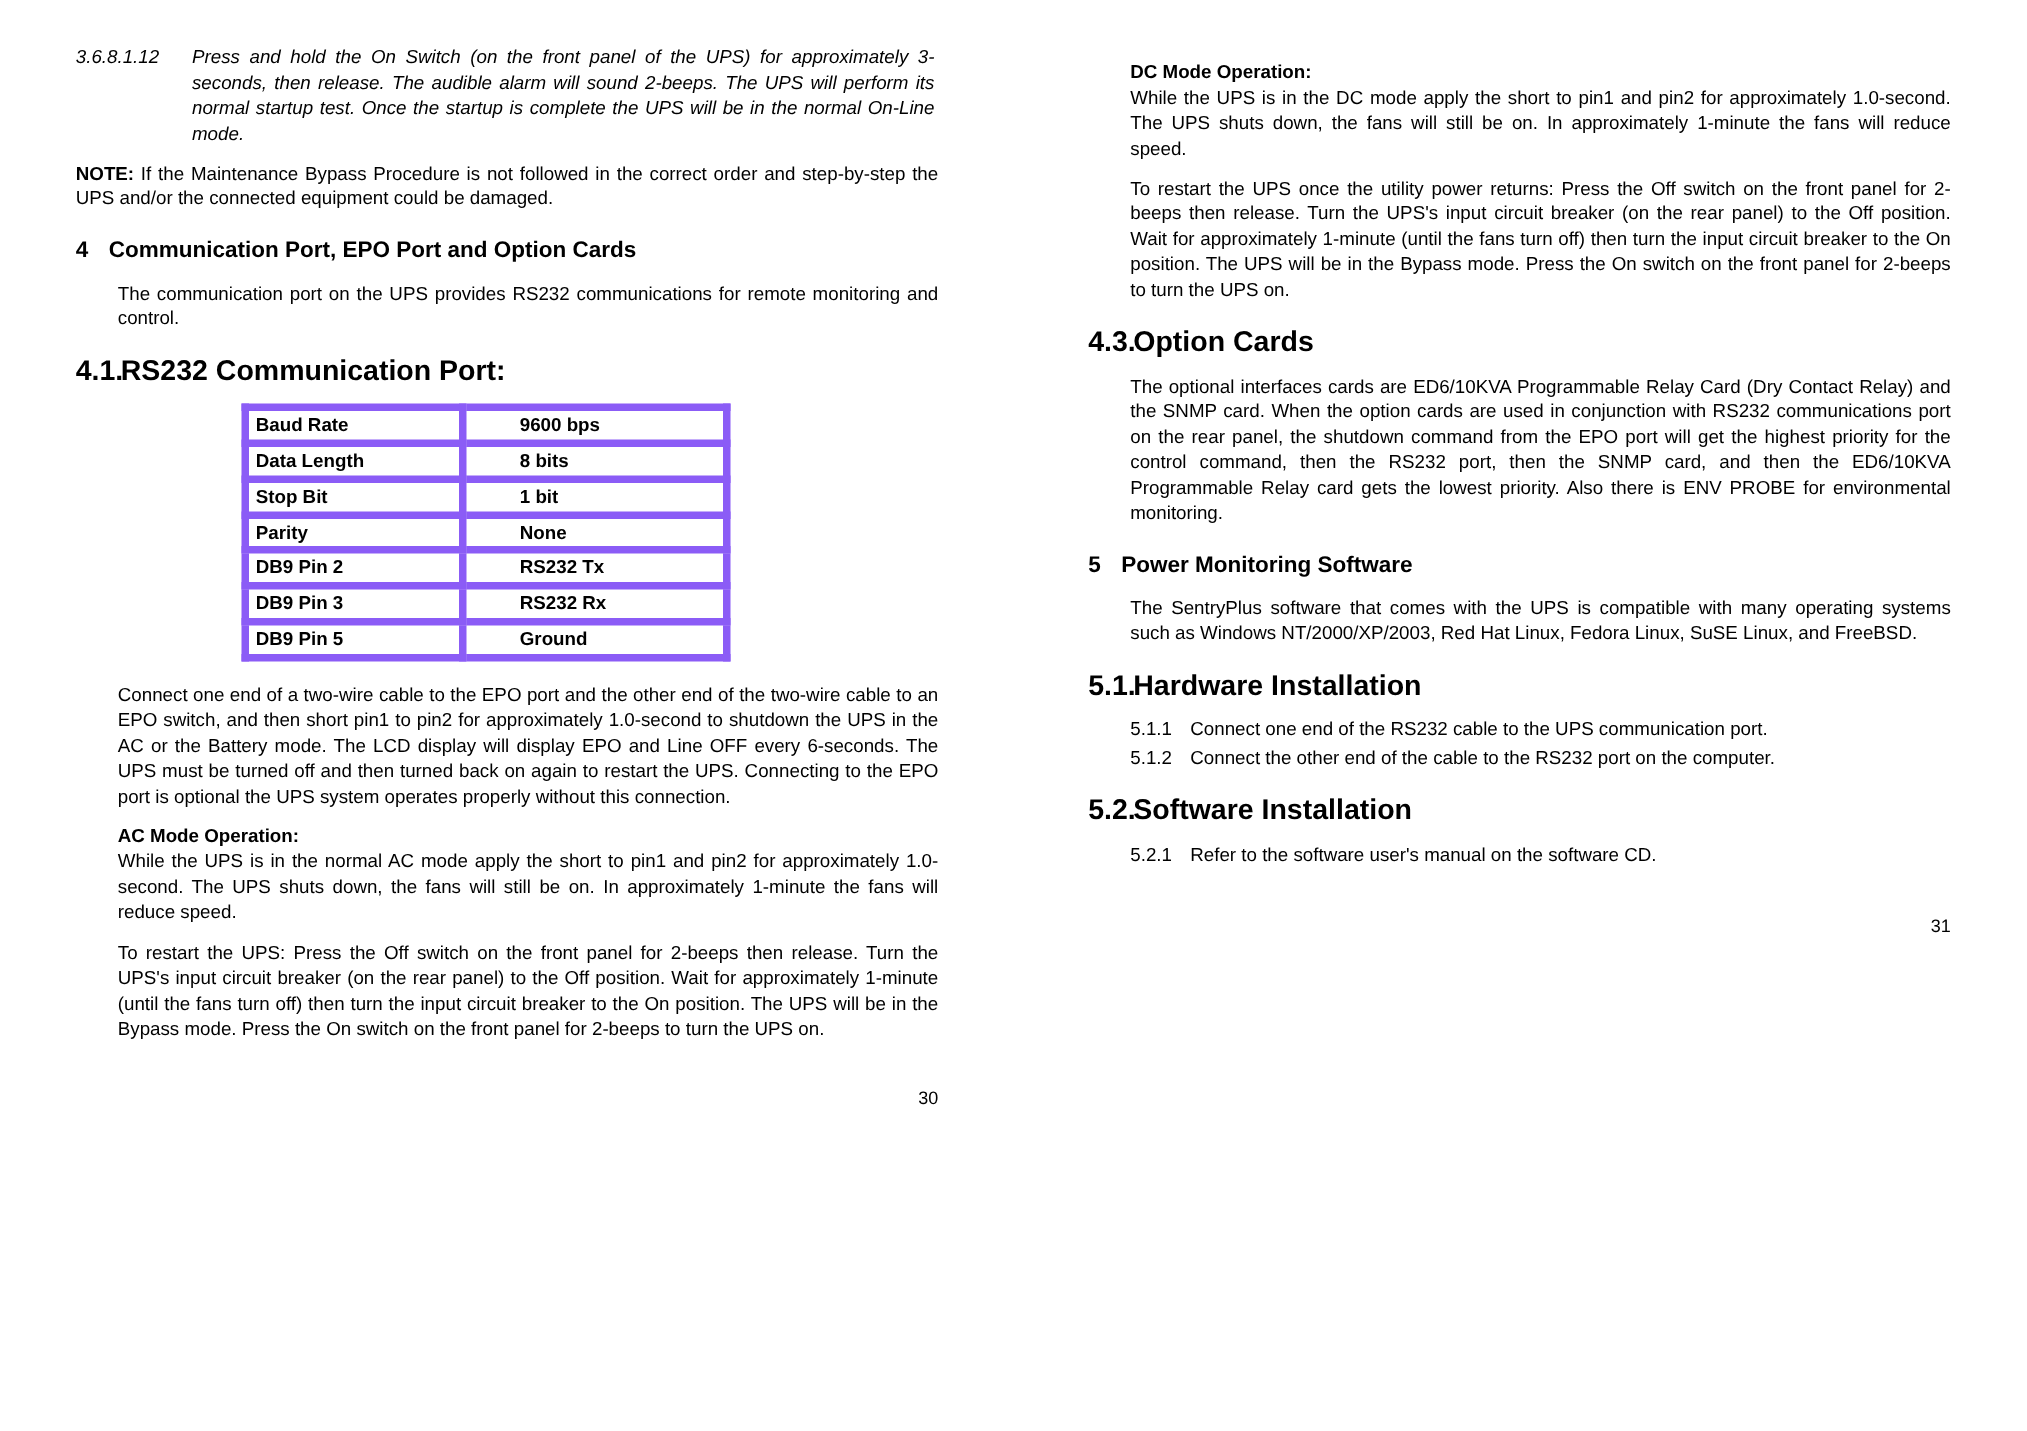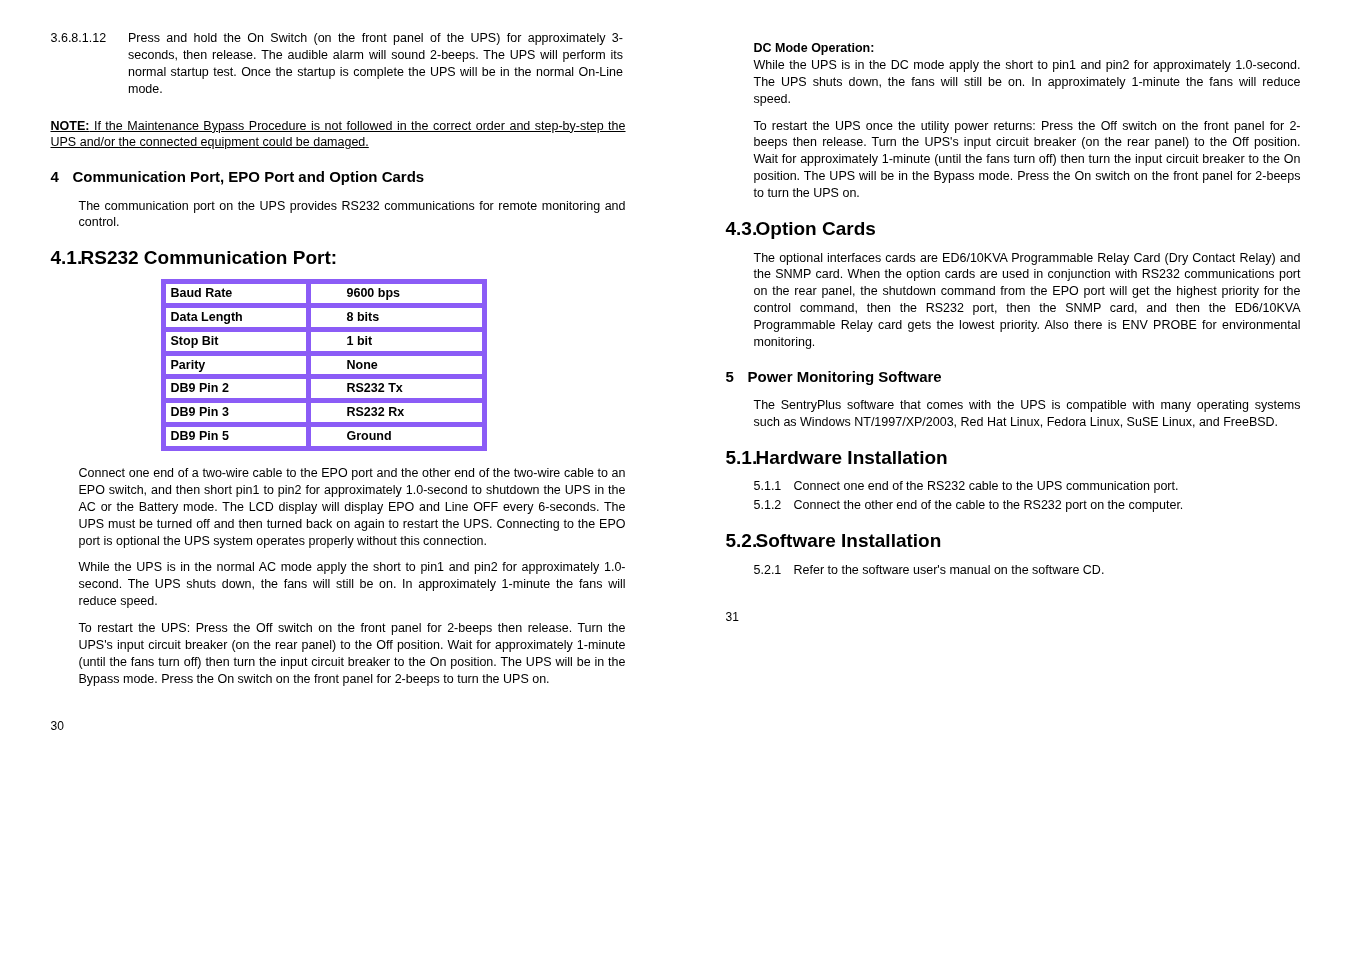--- a/index.html
+++ b/index.html
@@ -16,36 +16,36 @@
   }
   .page {
     width: 675px;
     padding: 30px 50px 20px 50px;
     box-sizing: border-box;
     font-size: 12.5px;
     line-height: 1.35;
   }
   .numbered-para {
     text-align: justify;
-    margin-bottom: 20px;
+    margin-bottom: 10px;
+    font-style: italic;
   }
   .numbered-para .num {
     display: inline-block;
     width: 74px;
     vertical-align: top;
   }
   .numbered-para .txt {
     display: inline-block;
     width: calc(100% - 80px);
     vertical-align: top;
     text-align: justify;
   }
   .note {
     text-align: justify;
-    text-decoration: underline;
   }
   h2.sec {
     font-size: 15px;
     font-weight: bold;
     margin: 16px 0 10px 0;
   }
   h2.sec .secnum {
     display: inline-block;
     width: 22px;
   }
@@ -93,21 +93,21 @@
   .list-item {
     margin-left: 28px;
     text-align: justify;
     margin-bottom: 2px;
   }
   .list-item .ln {
     display: inline-block;
     width: 40px;
   }
   .pagenum {
-    text-align: left;
+    text-align: right;
     margin-top: 30px;
     font-size: 12px;
   }
 </style>
 </head>
 <body>
 
 <div class="pages">
 
   <div class="page">
@@ -160,20 +160,21 @@
       <tr>
             <td class="c1">DB9 Pin 5</td>
             <td class="c2">Ground</td>
           </tr>
     </tbody>
       </table>
 
 
     <div class="para">Connect one end of a two-wire cable to the EPO port and the other end of the two-wire cable to an EPO switch, and then short pin1 to pin2 for approximately 1.0-second to shutdown the UPS in the AC or the Battery mode. The LCD display will display EPO and Line OFF every 6-seconds. The UPS must be turned off and then turned back on again to restart the UPS. Connecting to the EPO port is optional the UPS system operates properly without this connection.</div>
 
+    <div class="op-head">AC Mode Operation:</div>
     <div class="op-body">While the UPS is in the normal AC mode apply the short to pin1 and pin2 for approximately 1.0-second. The UPS shuts down, the fans will still be on. In approximately 1-minute the fans will reduce speed.</div>
     <div class="op-body">To restart the UPS: Press the Off switch on the front panel for 2-beeps then release. Turn the UPS's input circuit breaker (on the rear panel) to the Off position. Wait for approximately 1-minute (until the fans turn off) then turn the input circuit breaker to the On position. The UPS will be in the Bypass mode. Press the On switch on the front panel for 2-beeps to turn the UPS on.</div>
 
     <div class="pagenum">30</div>
   </div>
 
   <div class="page">
 
     <div class="op-head">DC Mode Operation:</div>
     <div class="op-body">While the UPS is in the DC mode apply the short to pin1 and pin2 for approximately 1.0-second. The UPS shuts down, the fans will still be on. In approximately 1-minute the fans will reduce speed.</div>
@@ -182,21 +183,21 @@
     <h3 class="sub">
       <span class="subnum">4.3.</span><span>Option Cards</span>
     </h3>
 
     <div class="para">The optional interfaces cards are ED6/10KVA Programmable Relay Card (Dry Contact Relay) and the SNMP card. When the option cards are used in conjunction with RS232 communications port on the rear panel, the shutdown command from the EPO port will get the highest priority for the control command, then the RS232 port, then the SNMP card, and then the ED6/10KVA Programmable Relay card gets the lowest priority. Also there is ENV PROBE for environmental monitoring.</div>
 
     <h2 class="sec">
       <span class="secnum">5</span><span>Power Monitoring Software</span>
     </h2>
 
-    <div class="body-indent">The SentryPlus software that comes with the UPS is compatible with many operating systems such as Windows NT/1997/XP/2003, Red Hat Linux, Fedora Linux, SuSE Linux, and FreeBSD.</div>
+    <div class="body-indent">The SentryPlus software that comes with the UPS is compatible with many operating systems such as Windows NT/2000/XP/2003, Red Hat Linux, Fedora Linux, SuSE Linux, and FreeBSD.</div>
 
     <h3 class="sub">
       <span class="subnum">5.1.</span><span>Hardware Installation</span>
     </h3>
 
     <div class="list-item">
       <span class="ln">5.1.1</span><span>Connect one end of the RS232 cable to the UPS communication port.</span>
     </div>
     <div class="list-item">
       <span class="ln">5.1.2</span><span>Connect the other end of the cable to the RS232 port on the computer.</span>

